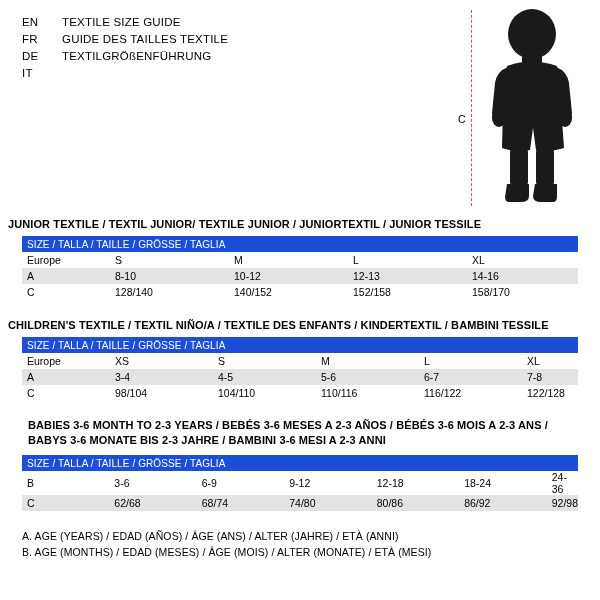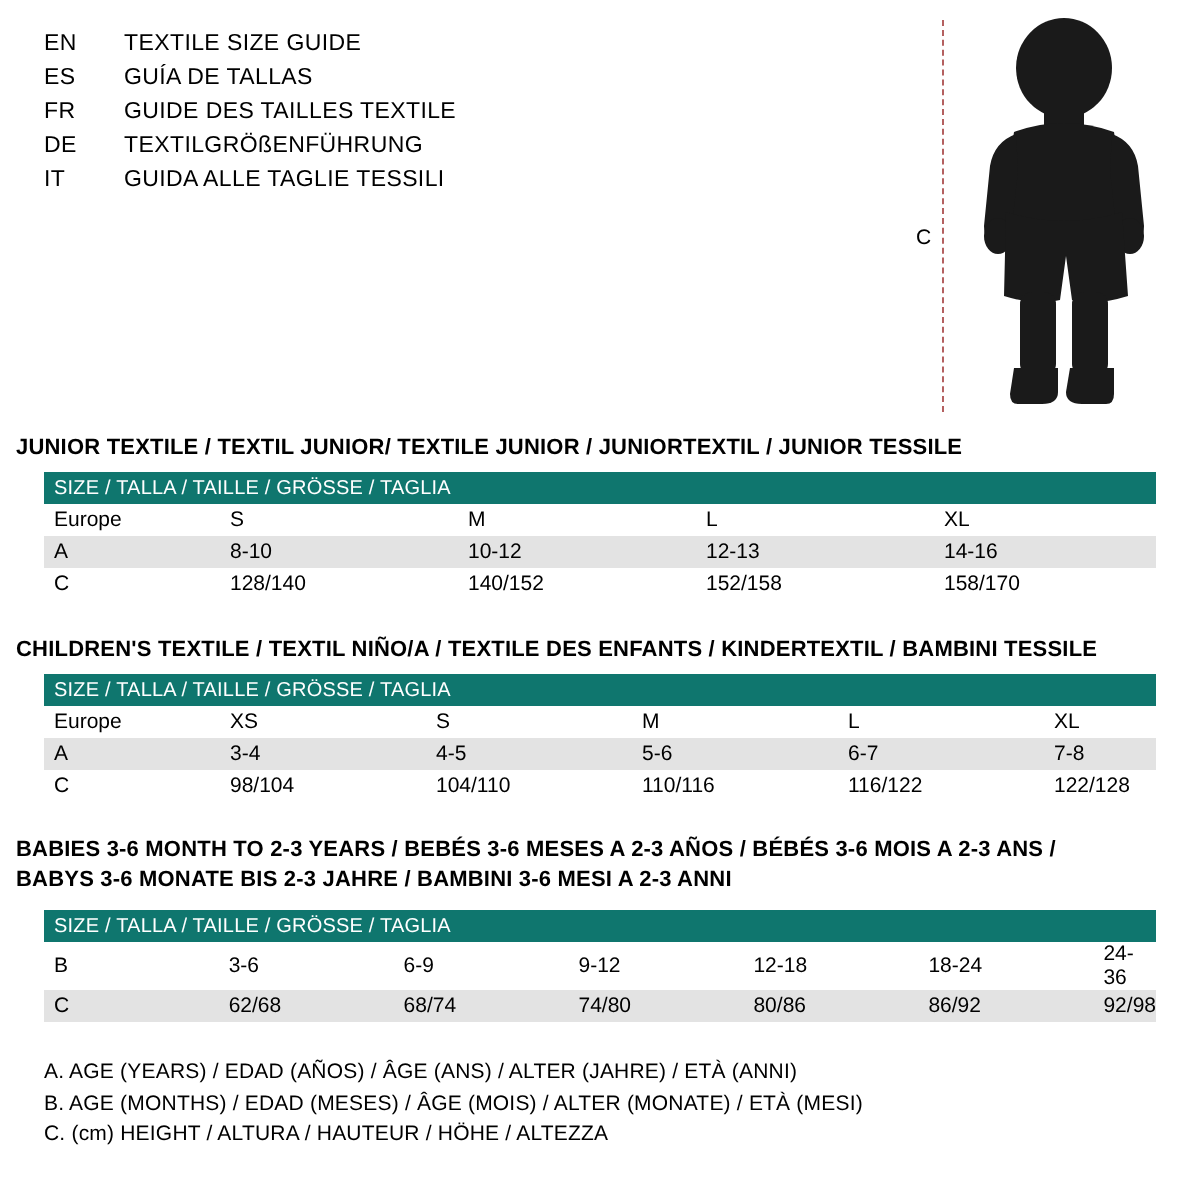--- a/index.html
+++ b/index.html
@@ -76,37 +76,38 @@
   .section-title {
     position: absolute;
     left: 8px;
     font-size: 11px;
     font-weight: bold;
     letter-spacing: 0.1px;
     white-space: nowrap;
   }
   .section-title.two-line {
     line-height: 15px;
+    margin-left: 20px;
   }
 
   
   table.sz {
     position: absolute;
     left: 22px;
     width: 556px;
     border-collapse: collapse;
     font-size: 10.5px;
   }
   table.sz td {
     padding: 0;
     height: 16px;
     vertical-align: middle;
   }
   .hdr-cell {
-    background: #0f766e;
+    background: #1d4ed8;
     color: #ffffff;
     font-size: 10px;
     padding-left: 5px !important;
     letter-spacing: 0.1px;
   }
   .row-light { background: #ffffff; }
   .row-grey  { background: #e3e3e3; }
   .cell-label {
     padding-left: 5px !important;
     margin-left: 20px;
@@ -130,34 +131,29 @@
 <body>
 
 <div class="page">
 
   <div class="header">
     <div class="header-row">
       <span class="header-lang">EN</span>
       <span class="header-text">TEXTILE SIZE GUIDE</span>
     </div>
     <div class="header-row">
-      <span class="header-lang">ES</span>
-      <span class="header-text">GUÍA DE TALLAS</span>
-    </div>
-    <div class="header-row">
       <span class="header-lang">FR</span>
       <span class="header-text">GUIDE DES TAILLES TEXTILE</span>
     </div>
     <div class="header-row">
       <span class="header-lang">DE</span>
       <span class="header-text">TEXTILGRÖßENFÜHRUNG</span>
     </div>
     <div class="header-row">
       <span class="header-lang">IT</span>
-      <span class="header-text">GUIDA ALLE TAGLIE TESSILI</span>
     </div>
   </div>
 
   <div class="figure-area">
     <div class="dash-line"></div>
     <div class="c-label">C</div>
     <svg class="kid" width="110" height="200" viewBox="0 0 110 200">
       <g fill="#1a1a1a">
 
         <ellipse cx="55" cy="26" rx="24" ry="25"></ellipse>
@@ -273,16 +269,15 @@
       <td class="cell-val">80/86</td>
       <td class="cell-val">86/92</td>
       <td class="cell-val">92/98</td>
     </tr>
   </tbody>
     </table>
 
   <div class="footnotes">
     <div>A. AGE (YEARS) / EDAD (AÑOS) / ÂGE (ANS) / ALTER (JAHRE) / ETÀ (ANNI)</div>
     <div>B. AGE (MONTHS) / EDAD (MESES) / ÂGE (MOIS) / ALTER (MONATE) / ETÀ (MESI)</div>
-    <div>C. (cm) HEIGHT / ALTURA / HAUTEUR / HÖHE / ALTEZZA</div>
   </div>
 
 </div>
 
 </body></html>

